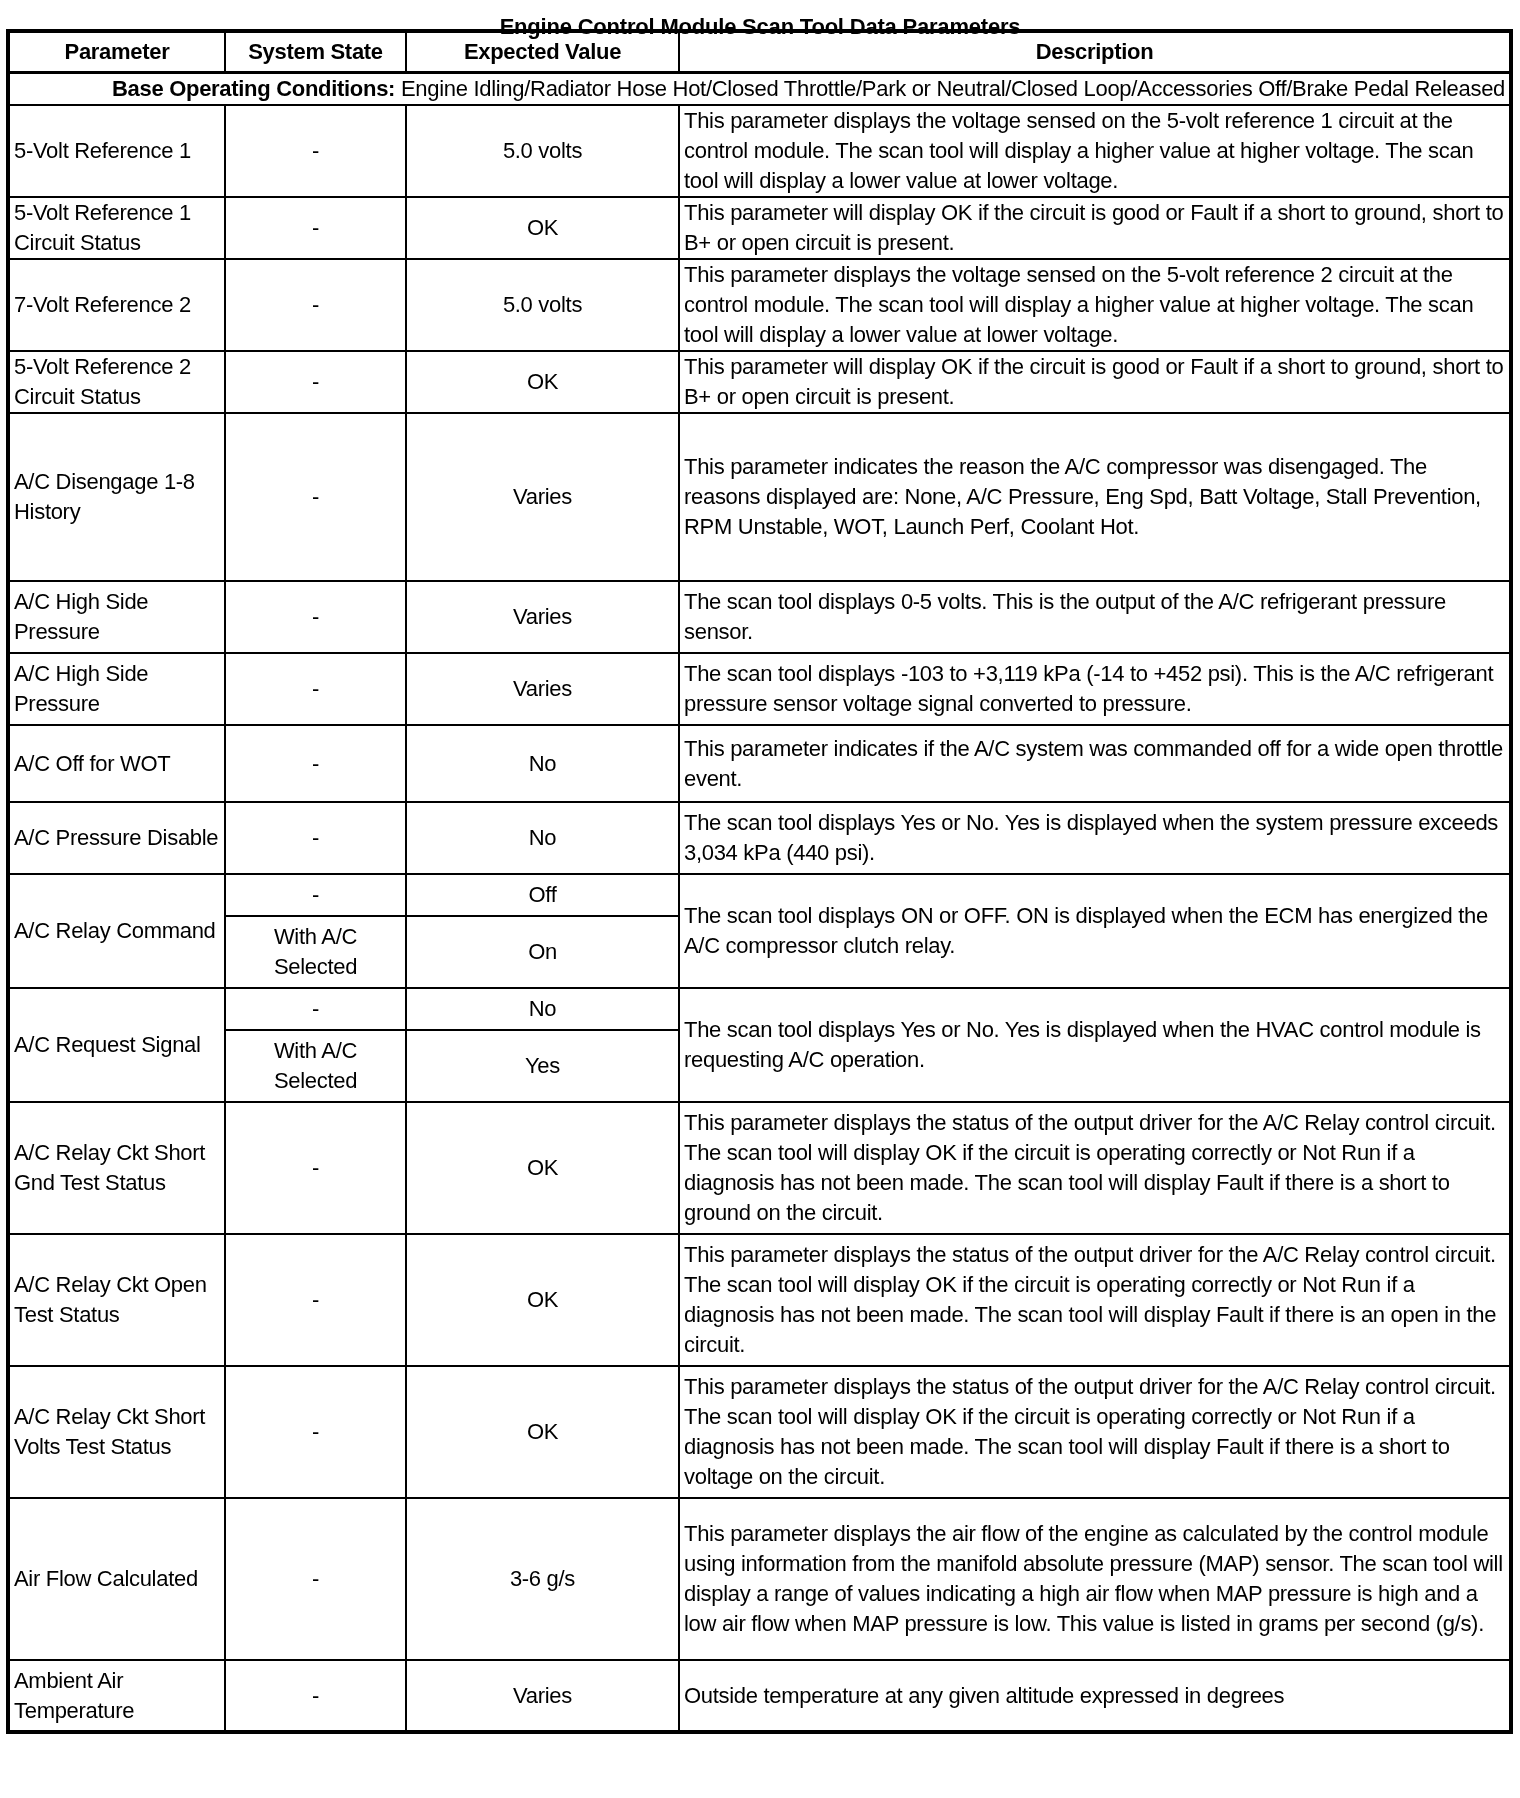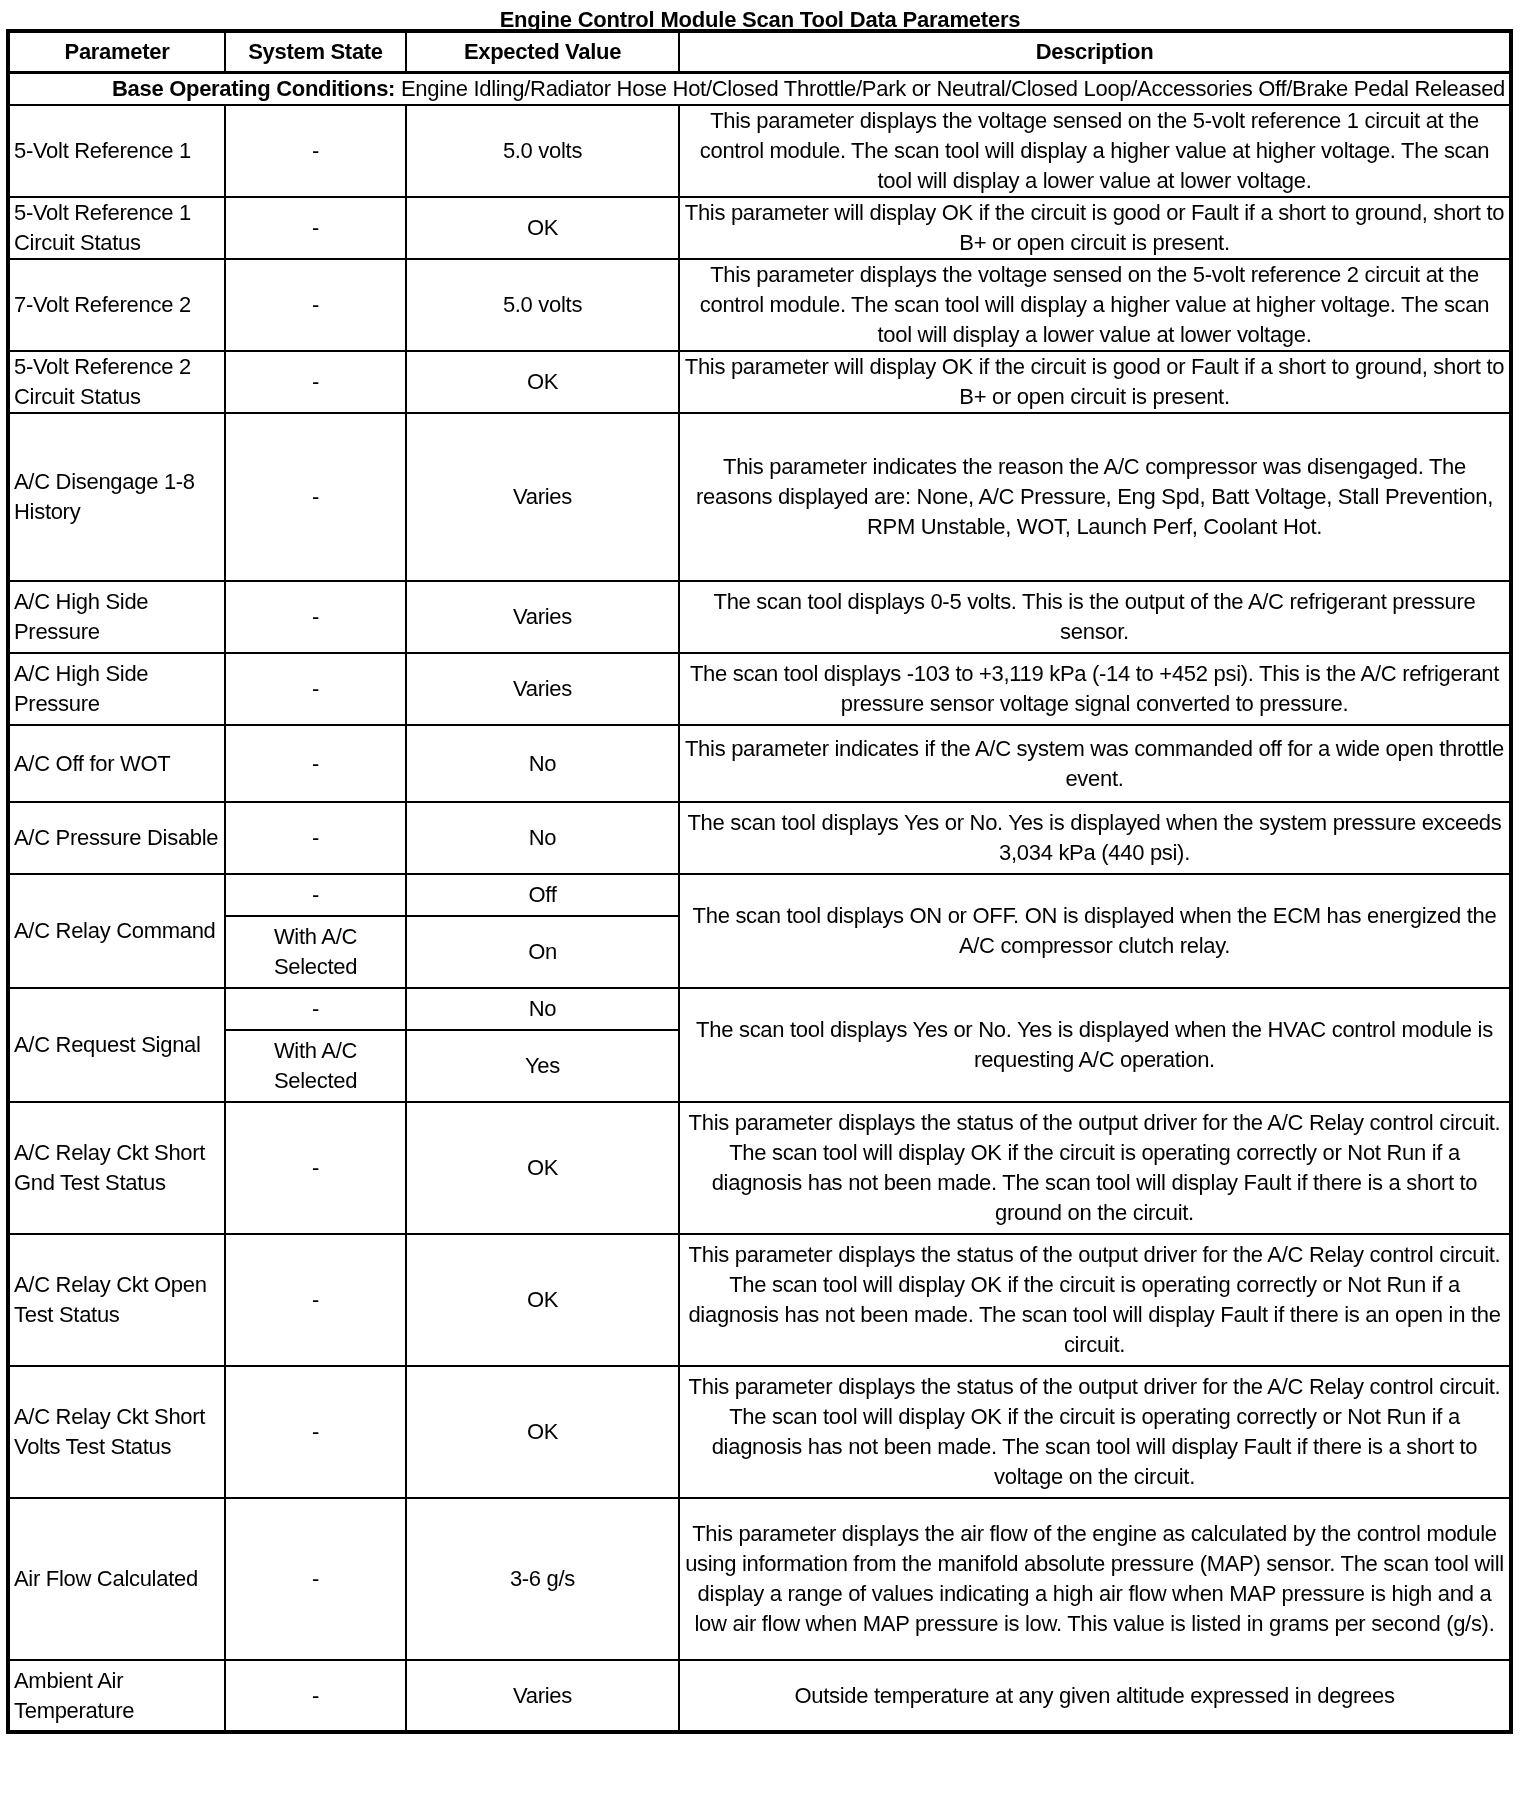--- a/index.html
+++ b/index.html
@@ -17,21 +17,21 @@
     }
     .doc-title {
       position: absolute;
       top: 0;
       left: 0;
       width: 1520px;
       text-align: center;
       font-weight: bold;
       font-size: 22px;
       line-height: 30px;
-      padding-top: 5px;
+      padding-top: 12px;
       letter-spacing: -0.2px;
     }
     table.params {
       position: absolute;
       top: 29px;
       left: 6px;
       width: 1507px;
       border-collapse: collapse;
       border: 4px solid #000;
       table-layout: fixed;
@@ -54,21 +54,21 @@
       height: 38px;
       border-bottom: 3px solid #000;
     }
     td.cond {
       padding: 2px 5px 2px 5px;
       text-align: right;
     }
     td.cond .cond-label { font-weight: bold; }
     td.param { text-align: left; padding-left: 4px; margin-top: 12px; }
     td.state, td.expected { text-align: center; }
-    td.desc { text-align: center; padding: 1px 4px 2px 5px; }
+    td.desc { text-align: left; padding: 1px 4px 2px 5px; }
   </style>
 </head>
 <body>
 
 <div class="doc-title">Engine Control Module Scan Tool Data Parameters</div>
 
 <table class="params">
   <colgroup>
     <col class="c-param">
       <col class="c-state">

